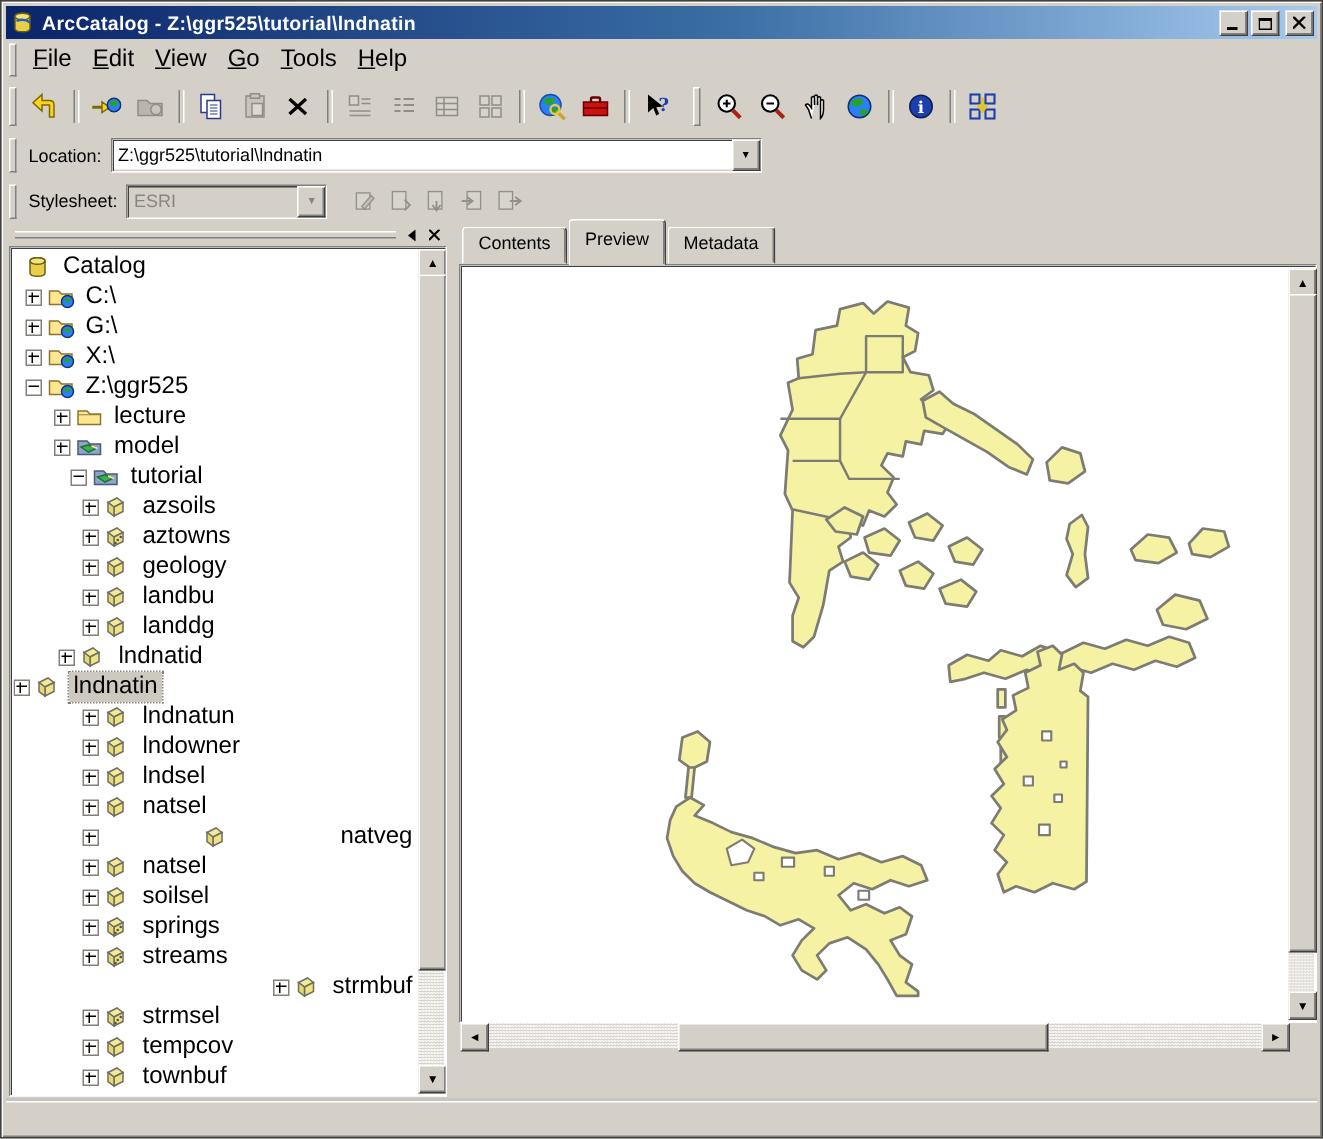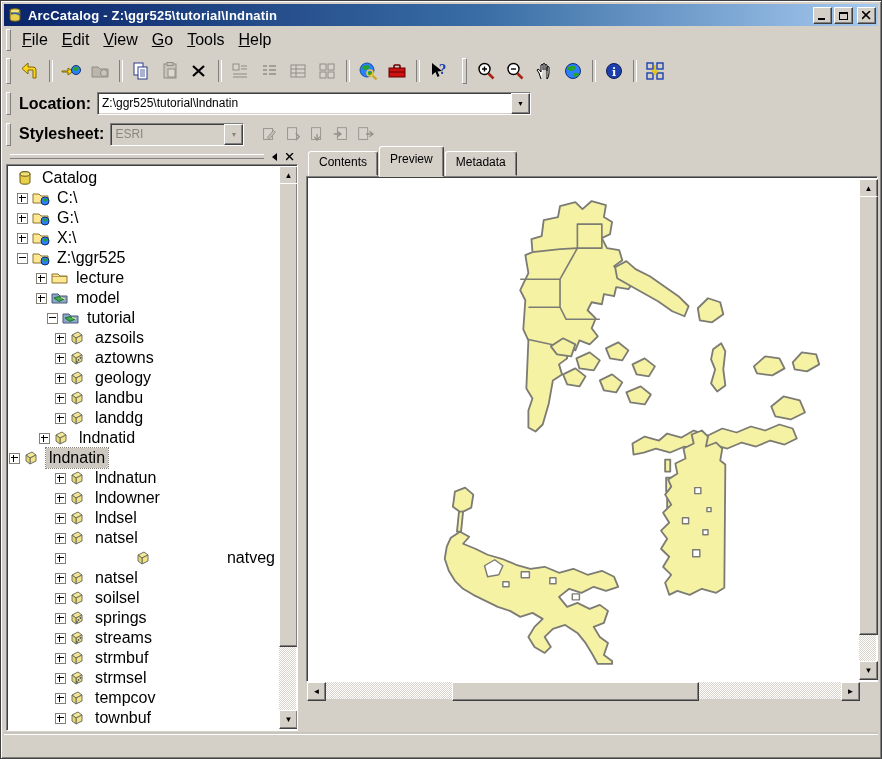--- a/index.html
+++ b/index.html
@@ -23,21 +23,21 @@
   .menu-item{padding:3px 7px;font-size:16px;color:#000;}
   .menu-item u{text-decoration:underline;}
   .toolbar{top:53px;height:34px;border-bottom:1px solid #808080;box-shadow:0 1px 0 #fff;}
   .tb-group{display:flex;align-items:center;margin-right:2px;}
   .tb-sep{width:2px;height:22px;margin:0 3px;border-left:1px solid #808080;border-right:1px solid #fff;}
   .tb-btn{width:27px;height:26px;display:flex;align-items:center;justify-content:center;background:#D4D0C8;border:1px solid #D4D0C8;}
   .tb-btn svg{width:20px;height:20px;}
   .tb-btn.disabled{opacity:.9;}
   .locbar{top:87px;height:31px;}
   .stybar{top:118px;height:30px;}
-  .bar-label{font-size:16px;color:#000;margin:0 6px 0 4px;font-weight:bold;}
+  .bar-label{font-size:12px;color:#000;margin:0 6px 0 4px;}
   .combo{display:flex;height:21px;background:#fff;border:1px solid;border-color:#808080 #fff #fff #808080;
          box-shadow:inset 1px 1px 0 #404040, inset -1px -1px 0 #D4D0C8;align-items:stretch;}
   .combo .combo-text{flex:1;font-size:12px;padding:3px 4px 0 4px;white-space:nowrap;overflow:hidden;color:#000;}
   .combo .combo-arrow{width:17px;background:#D4D0C8;border:1px solid;border-color:#fff #404040 #404040 #fff;
          box-shadow:inset -1px -1px 0 #808080;display:flex;align-items:center;justify-content:center;
          font-size:7px;color:#000;}
   .combo.disabled{background:#D4D0C8;}
   .combo.disabled .combo-text{color:#8a867e;}
   .combo.disabled .combo-arrow{color:#8a867e;}
   .mini-btn{width:23px;height:24px;margin-left:1px;display:flex;align-items:center;justify-content:center;}
@@ -627,21 +627,21 @@
               <span class="tree-icon"><svg viewBox="0 0 18 16">
                   <path d="M2 5 L8 2 L12 5 L6 8 Z" fill="#f4ea96" stroke="#6e6e66"></path>
                   <path d="M6 8 L12 5 L12 11 L6 14 Z" fill="#efe382" stroke="#6e6e66"></path>
                   <path d="M2 5 L6 8 L6 14 L2 11 Z" fill="#e6d96e" stroke="#6e6e66"></path>
                   <circle cx="8.5" cy="10" r="0.9" fill="#555"></circle>
                   <circle cx="10.5" cy="8" r="0.9" fill="#555"></circle>
                   <circle cx="7" cy="12" r="0.9" fill="#555"></circle>
                 </svg></span>
               <span class="tree-label">streams</span>
             </div>
-            <div class="tree-row" style="padding-left: 46px;">
+            <div class="tree-row" style="padding-left: 36px; justify-content: flex-end;">
               <span class="expander plus"></span>
               <span class="tree-icon"><svg viewBox="0 0 18 16">
                   <path d="M2 5 L8 2 L12 5 L6 8 Z" fill="#f4ea96" stroke="#6e6e66"></path>
                   <path d="M6 8 L12 5 L12 11 L6 14 Z" fill="#efe382" stroke="#6e6e66"></path>
                   <path d="M2 5 L6 8 L6 14 L2 11 Z" fill="#e6d96e" stroke="#6e6e66"></path>
                 </svg></span>
               <span class="tree-label">strmbuf</span>
             </div>
             <div class="tree-row" style="padding-left: 46px;">
               <span class="expander plus"></span>

